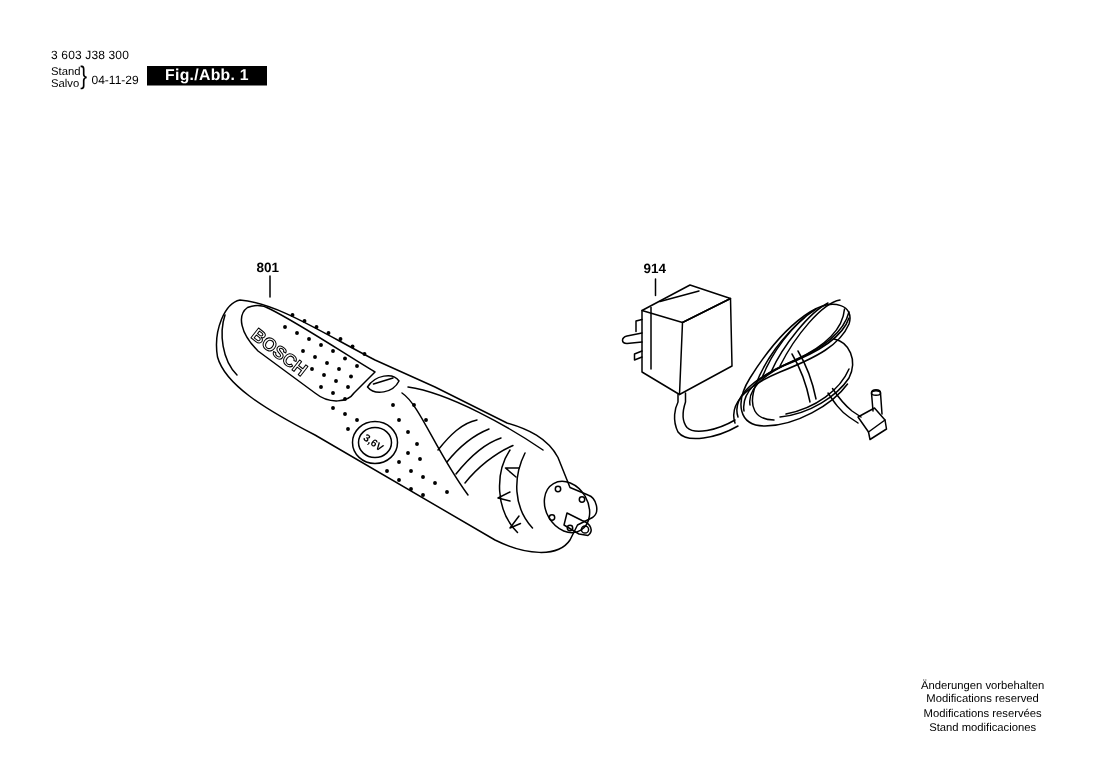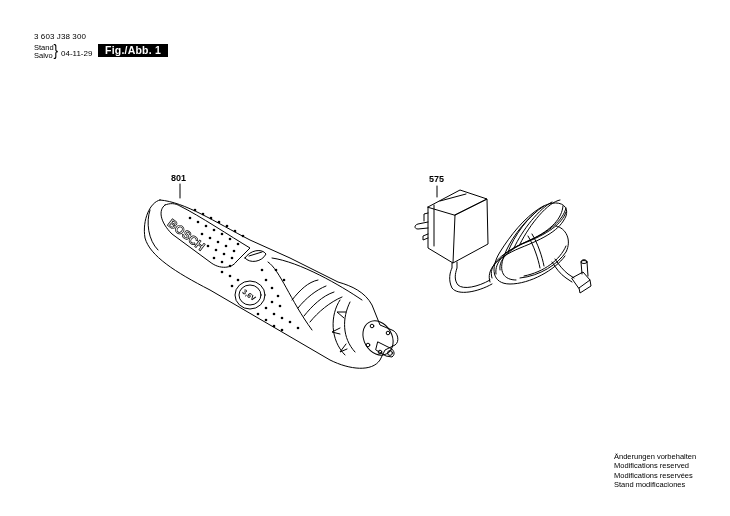--- a/index.html
+++ b/index.html
@@ -3,42 +3,42 @@
   <meta charset="utf-8">
   <style>
     html, body { margin: 0; padding: 0; background: #ffffff; }
     body { width: 730px; height: 516px; position: relative; overflow: hidden;
            font-family: "Liberation Sans", sans-serif; color: #000; }
     .abs { position: absolute; }
     .partno { left: 34px; top: 32px; font-size: 8px; letter-spacing: 0.1px; }
     .stand { left: 34px; top: 44px; font-size: 7.5px; line-height: 8px; }
     .brace { left: 53px; top: 42px; font-size: 17px; line-height: 17px; font-weight: normal; transform: scaleX(0.8); }
     .date { left: 61px; top: 49px; font-size: 8px; }
-    .figbox { left: 98px; top: 44px; width: 70px; height: 13px; background: #000; color: #fff;
+    .figbox { left: 98px; top: 44px; width: 80px; height: 13px; background: #000; color: #fff;
               font-size: 10.5px; font-weight: bold; line-height: 13px; text-align: center; letter-spacing: 0.2px; }
     .callout { font-size: 9px; font-weight: bold; }
     .c801 { left: 171px; top: 173px; }
     .c653 { left: 429px; top: 174px; }
-    .notes { left: 614px; top: 452px; font-size: 7.5px; line-height: 9.3px; }
+    .notes { left: 614px; top: 452px; font-size: 7.5px; line-height: 9.3px; text-align: center; }
     svg.drawing { position: absolute; left: 0; top: 0; }
   </style>
 </head>
 <body>
 
 <div class="abs partno">3 603 J38 300</div>
 <div class="abs stand">
   <div>Stand</div>
   <div>Salvo</div>
 </div>
 <div class="abs brace">}</div>
 <div class="abs date">04-11-29</div>
 <div class="abs figbox">Fig./Abb. 1</div>
 
 <div class="abs callout c801">801</div>
-<div class="abs callout c653">575</div>
+<div class="abs callout c653">914</div>
 
 <svg class="drawing" width="730" height="516" viewBox="0 0 730 516" xmlns="http://www.w3.org/2000/svg">
   <g fill="none" stroke="#000" stroke-width="1" stroke-linecap="round" stroke-linejoin="round">
 
     <g>
 
       <line x1="180" y1="184" x2="180" y2="198"></line>
 
       <path d="M160 200 C 150 202, 142 220, 145 238 C 150 256, 175 272, 210 290
                L 330 360 C 350 370, 372 372, 380 360 L 385 350

